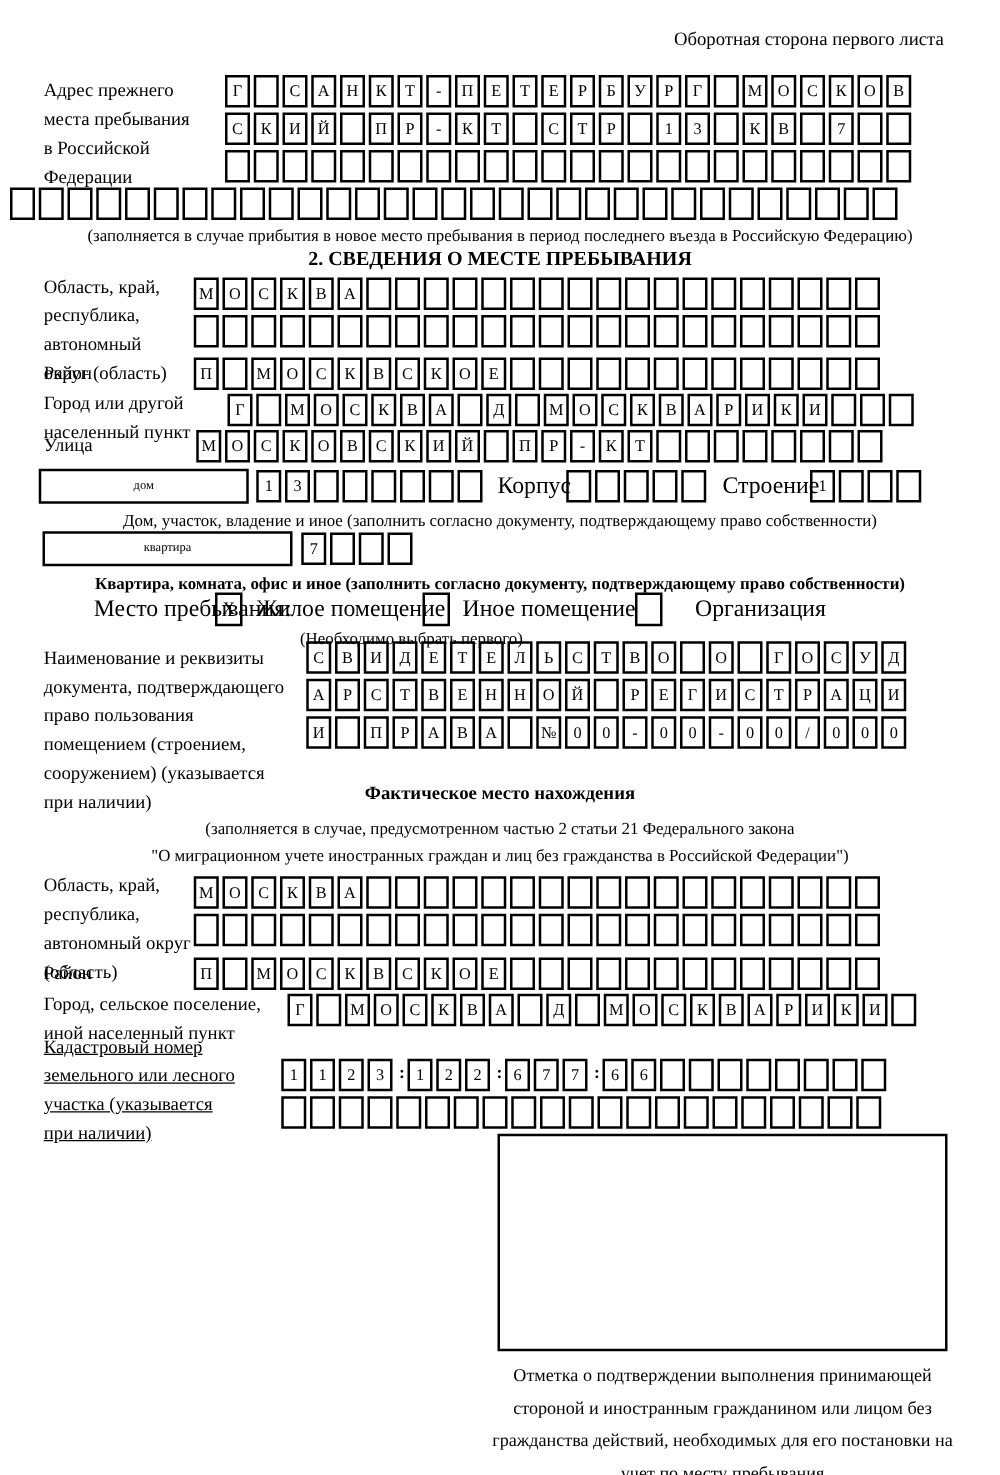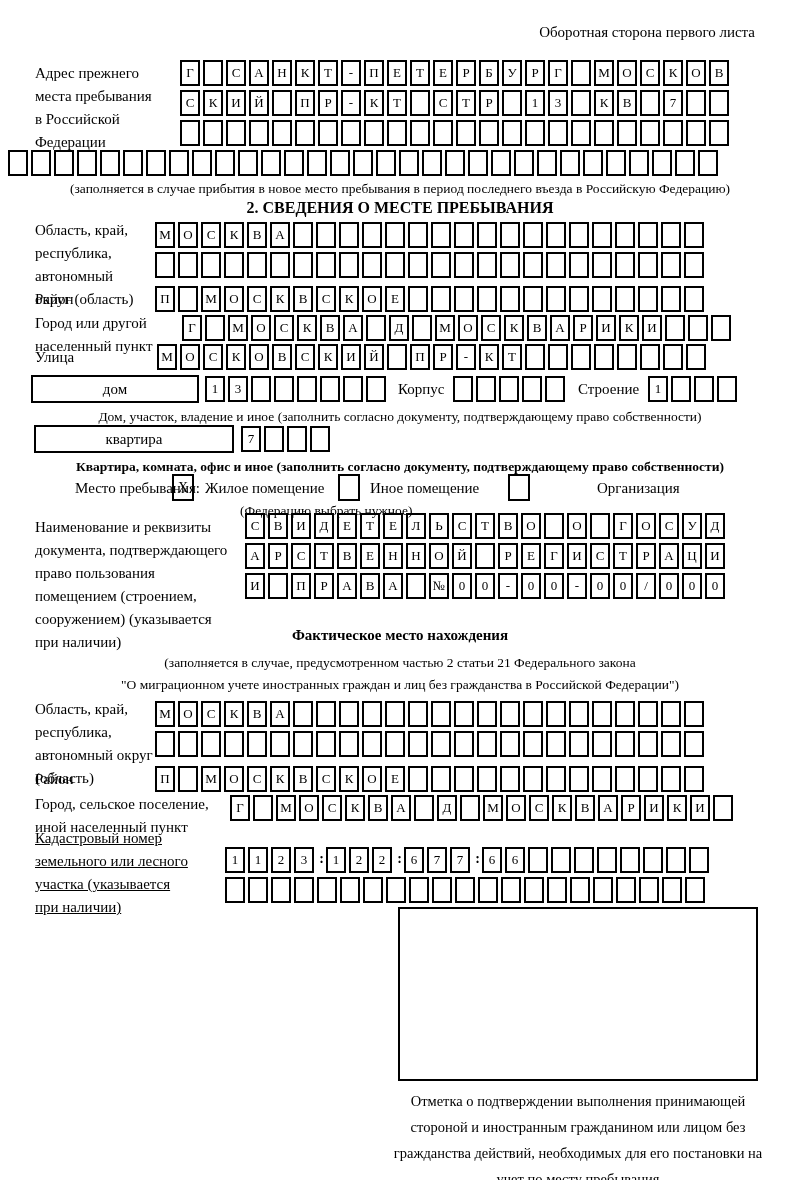--- a/index.html
+++ b/index.html
@@ -24,23 +24,23 @@
   .sep {
     flex:0 0 auto; width:9px; height:26px; text-align:center;
     font-size:14px; line-height:24px; font-weight:bold;
   }
   .caption {
     left:0; right:0; text-align:center; font-size:13.5px; line-height:17px;
   }
   .heading { left:0; right:0; text-align:center; font-weight:bold; font-size:16px; }
   .rect-label {
     border:2px solid #000; height:28px; text-align:center;
-    font-size:15px; line-height:24px;
+    font-size:10px; line-height:24px;
   }
-  .inline-lbl { font-size:15px; line-height:28px; white-space:nowrap; }
+  .inline-lbl { font-size:19px; line-height:28px; white-space:nowrap; }
   .cb {
     width:22px; height:27px; border:2px solid #000; text-align:center;
     font-size:14px; line-height:23px;
   }
   .bigbox { border:2px solid #000; background:#fff; }
   .stampnote { text-align:center; font-size:14.5px; line-height:26px; }
   .title { font-size:15px; }
 </style>
 </head>
 <body>
@@ -346,22 +346,22 @@
       <span class="cell"></span>
     </div>
   <div class="abs caption" style="top:458px;font-weight:bold;">Квартира, комната, офис и иное (заполнить согласно документу, подтверждающему право собственности)</div>
 
   <div class="abs inline-lbl" style="left:35px; top:474px;margin-left:40px;">Место пребывания:</div>
   <div class="abs cb" style="left:172px; top:474px;">X</div>
   <div class="abs inline-lbl" style="left:205px; top:474px;">Жилое помещение</div>
   <div class="abs cb" style="left:338px; top:474px;"></div>
   <div class="abs inline-lbl" style="left:370px; top:474px;">Иное помещение</div>
   <div class="abs cb" style="left:508px; top:474px;"></div>
-  <div class="abs inline-lbl" style="left:556px; top:474px;margin-left:41px;">Организация</div>
-  <div class="abs" style="left:240px; top:503px; font-size:13.5px;">(Федерацию выбрать нужное)</div>
+  <div class="abs inline-lbl" style="left:556px; top:474px;">Организация</div>
+  <div class="abs" style="left:240px; top:503px; font-size:13.5px;">(Необходимо выбрать первого)</div>
 
   <div class="abs lbl" style="left:35px; top:516px; width:215px;">Наименование и реквизиты
 документа, подтверждающего
 право пользования
 помещением (строением,
 сооружением) (указывается
 при наличии)</div>
   <div class="abs cells" style="left:245px; top:513px;">
       <span class="cell">С</span>
       <span class="cell">В</span>

